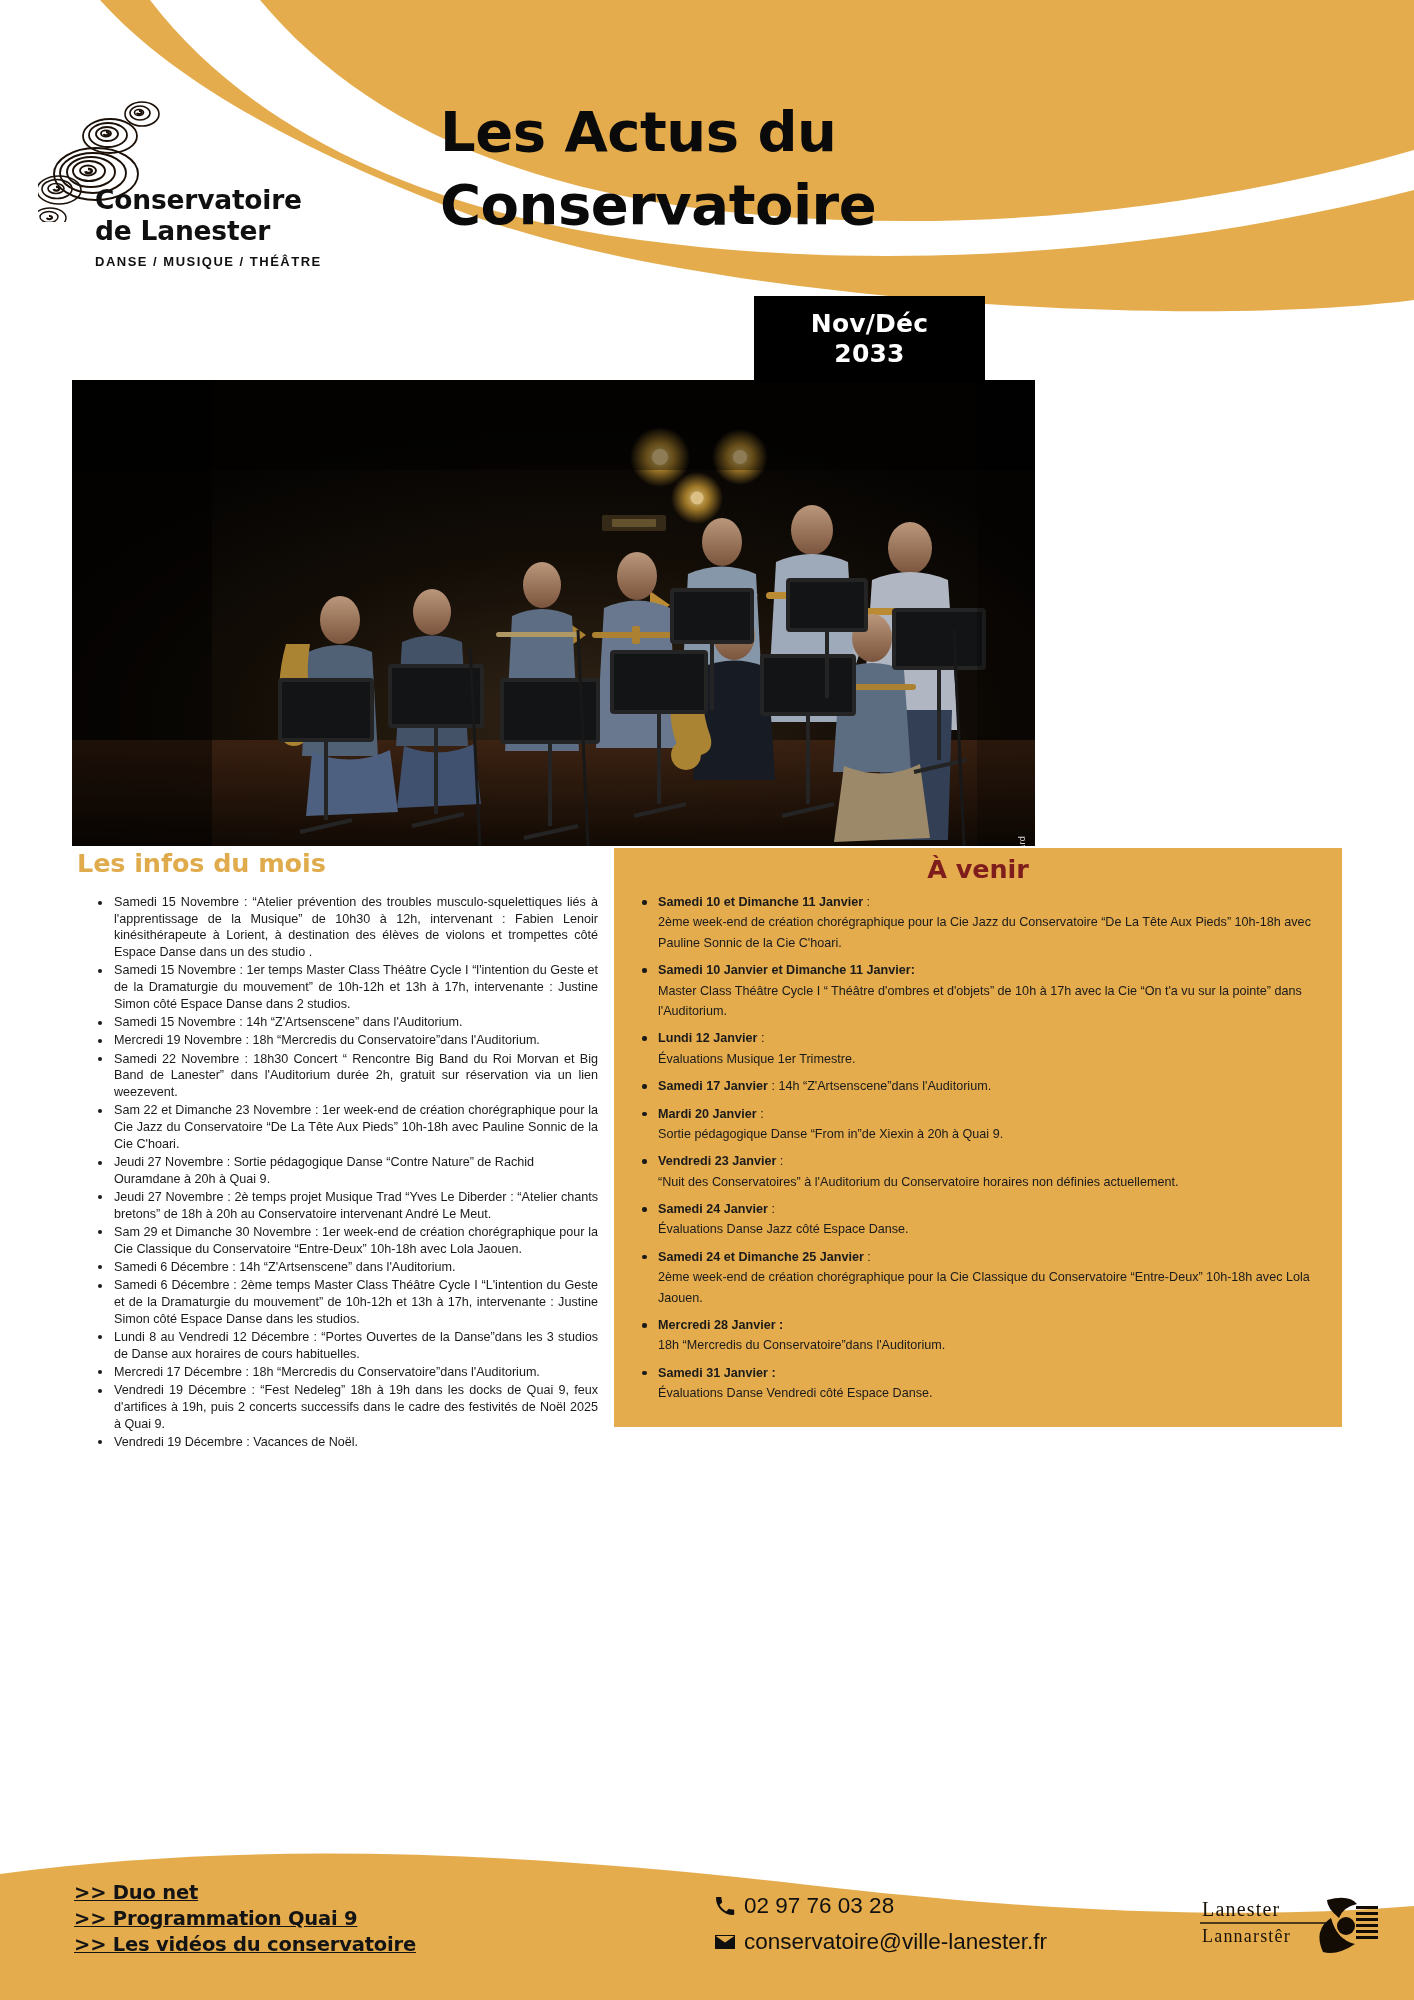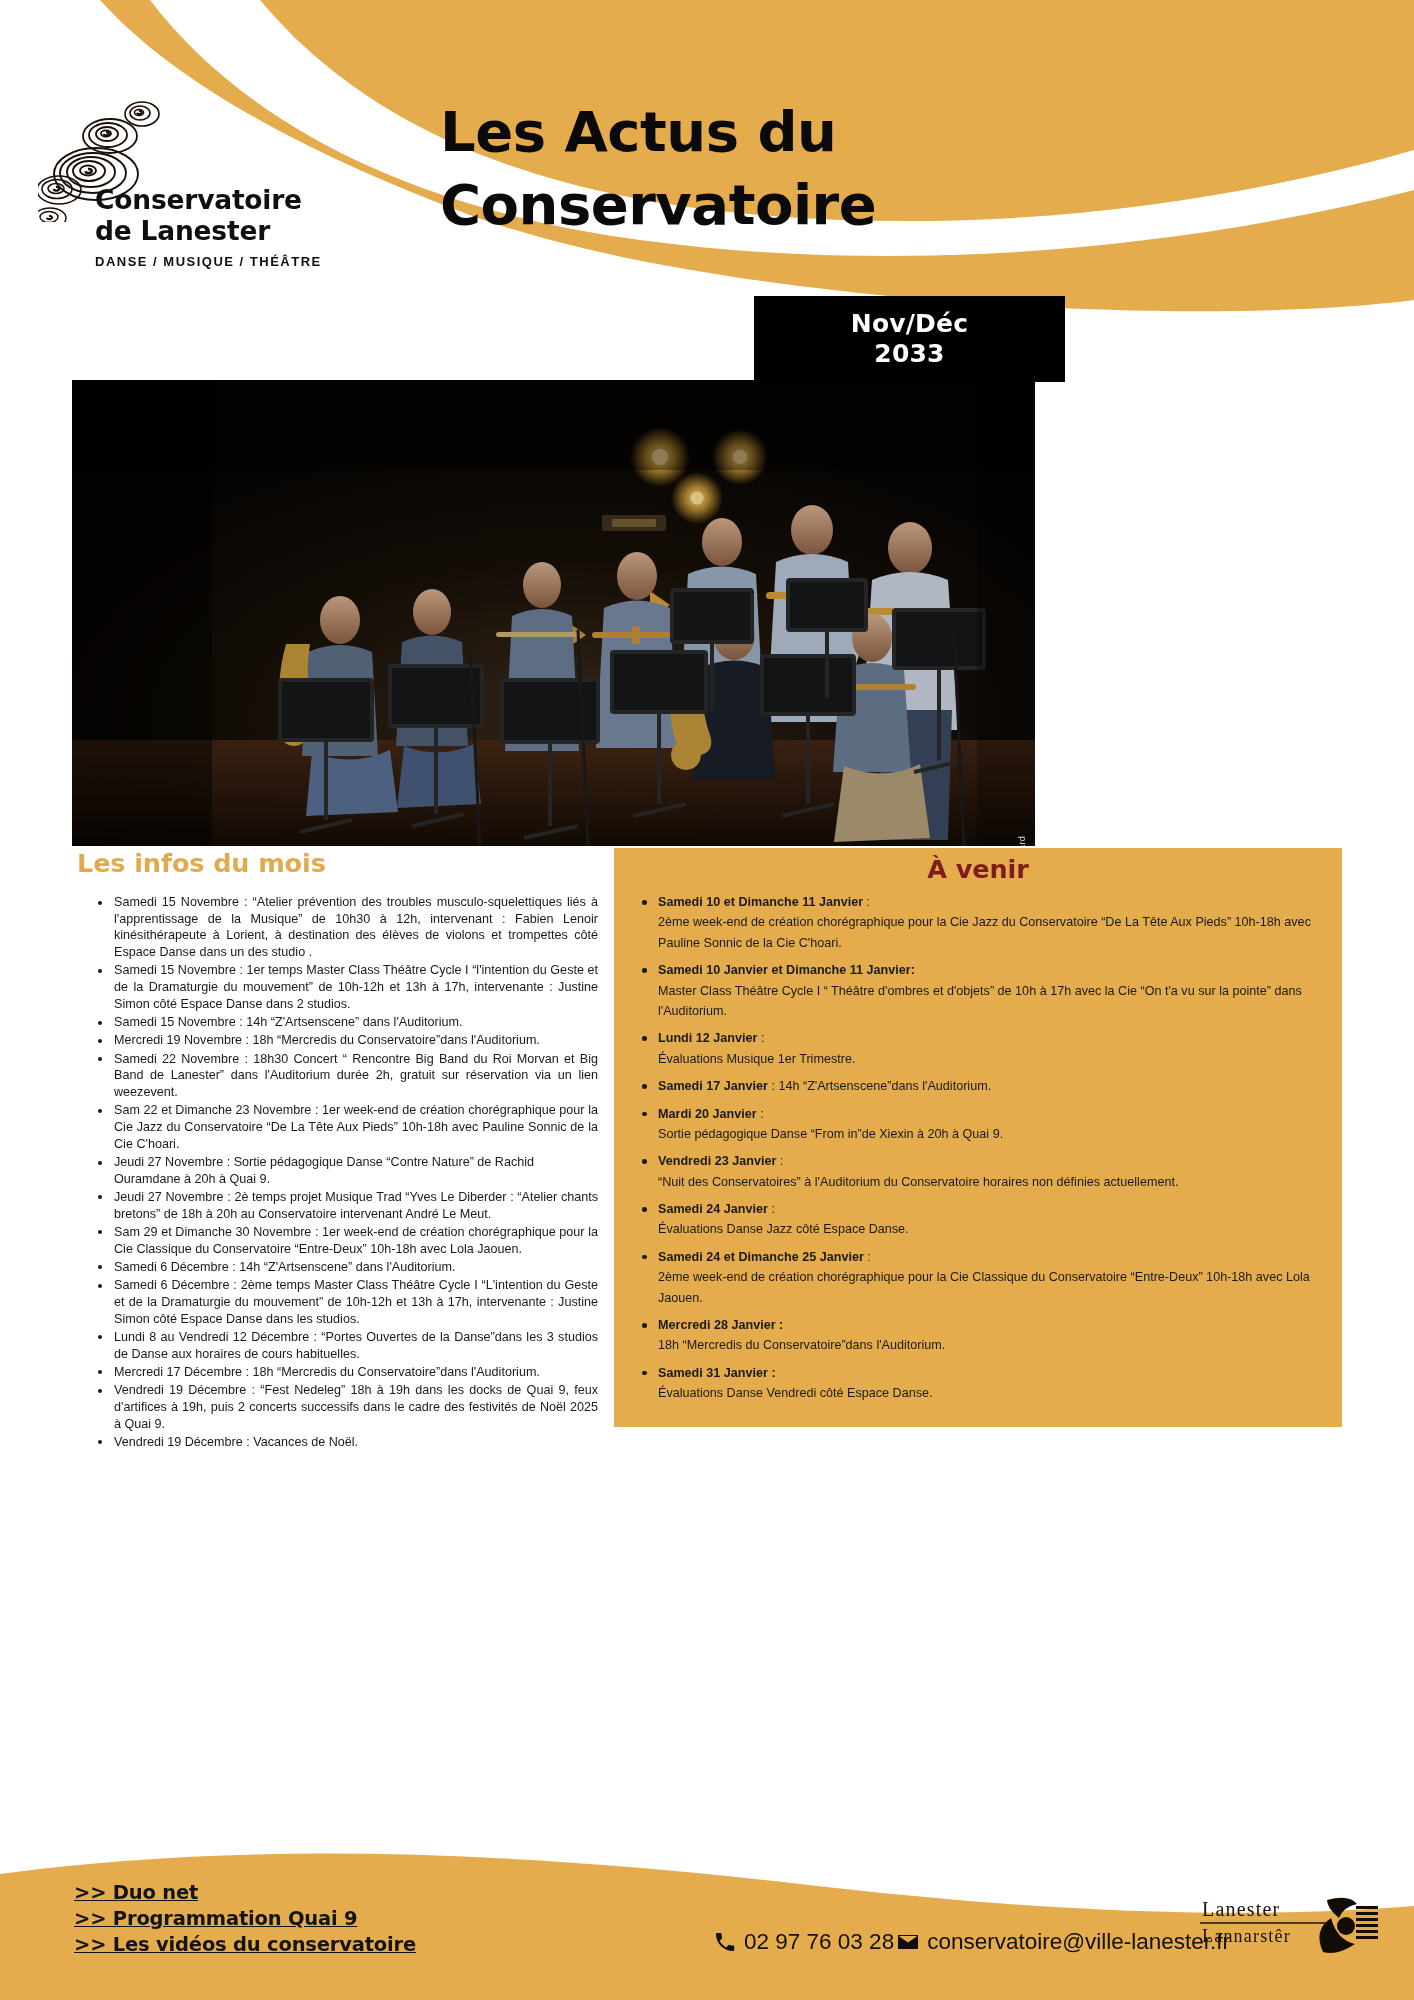--- a/index.html
+++ b/index.html
@@ -90,21 +90,21 @@
     color: #0a0a0a;
     letter-spacing: -0.5px;
     white-space: nowrap;
   }
 
   
   .date-badge {
     position: absolute;
     left: 754px;
     top: 296px;
-    width: 311px;
+    width: 231px;
     height: 86px;
     background: #000000;
     z-index: 7;
     display: flex;
     flex-direction: column;
     align-items: center;
     justify-content: center;
   }
   .date-badge .d1,
   .date-badge .d2 {
@@ -259,22 +259,22 @@
     color: #141414;
     text-decoration: underline;
     line-height: 1.33;
     letter-spacing: -0.2px;
   }
   .contact {
     position: absolute;
     left: 713px;
     bottom: 30px;
     display: flex;
-    flex-direction: row;
-    gap: 2px;
+    flex-direction: column;
+    gap: 12px;
   }
   .c-row {
     display: flex;
     align-items: center;
     gap: 7px;
     font-family: "Liberation Sans", sans-serif;
     font-weight: 400;
     color: #101010;
     line-height: 1.04;
   }

